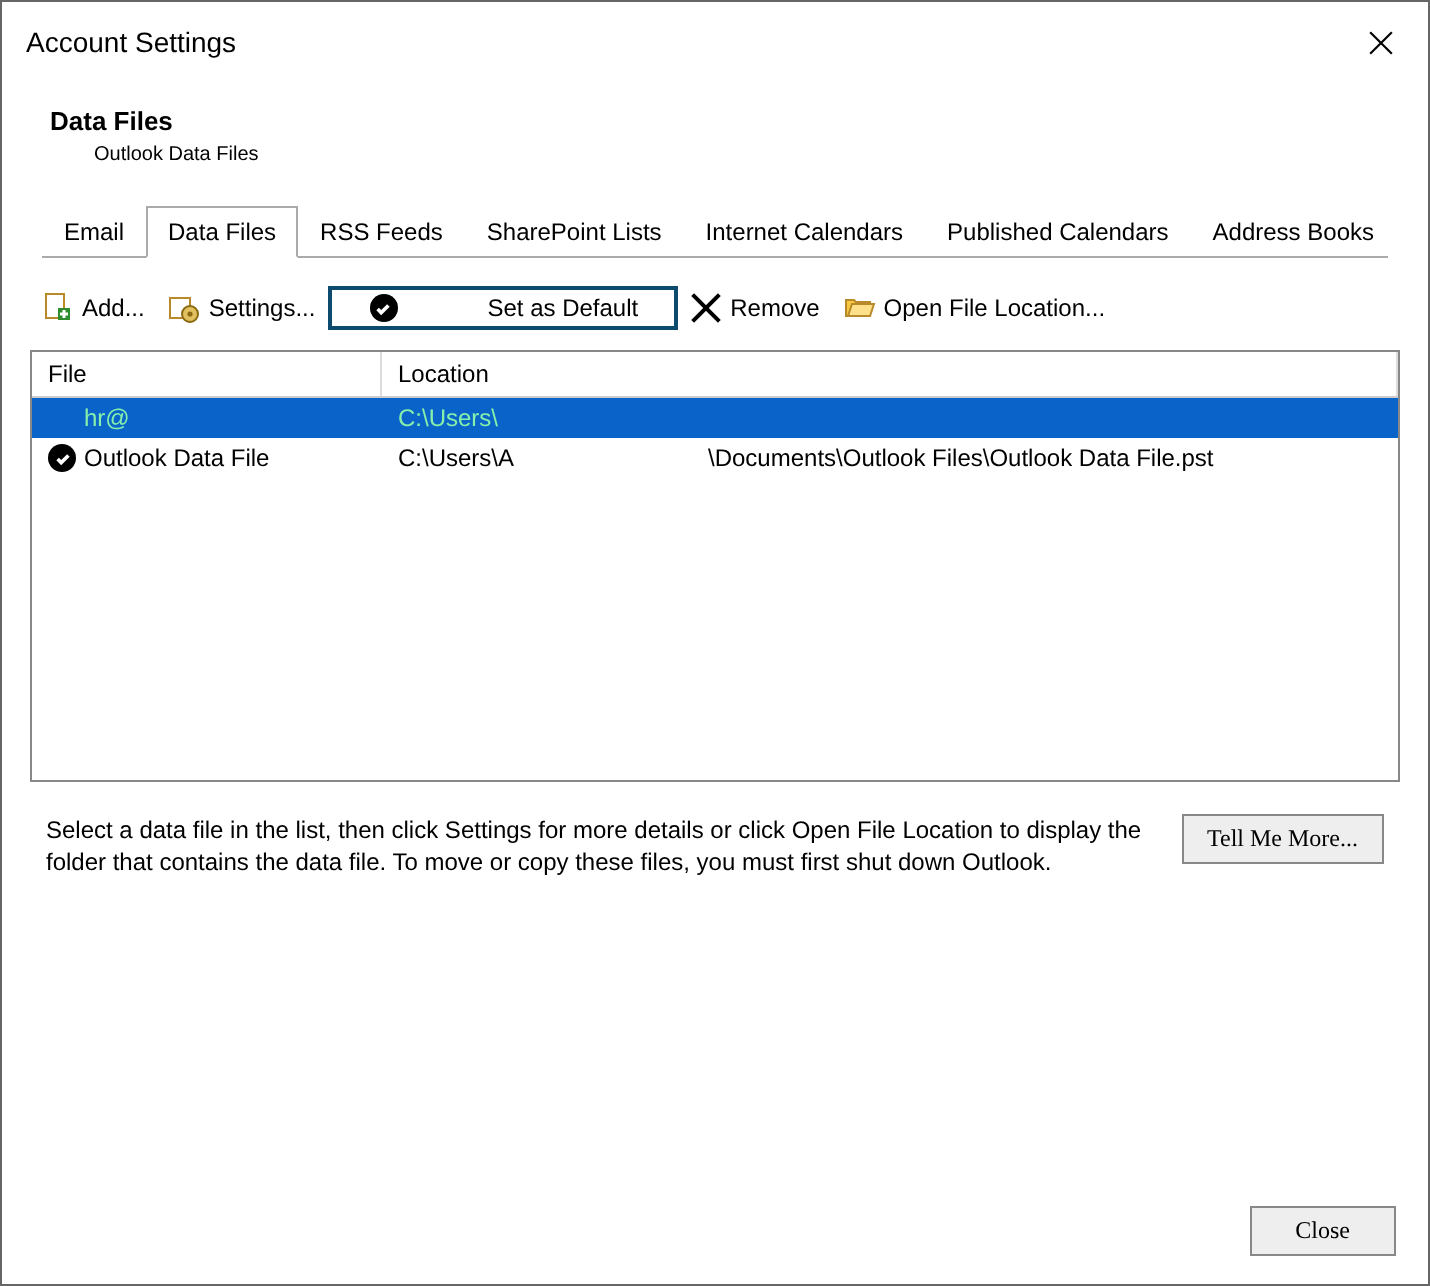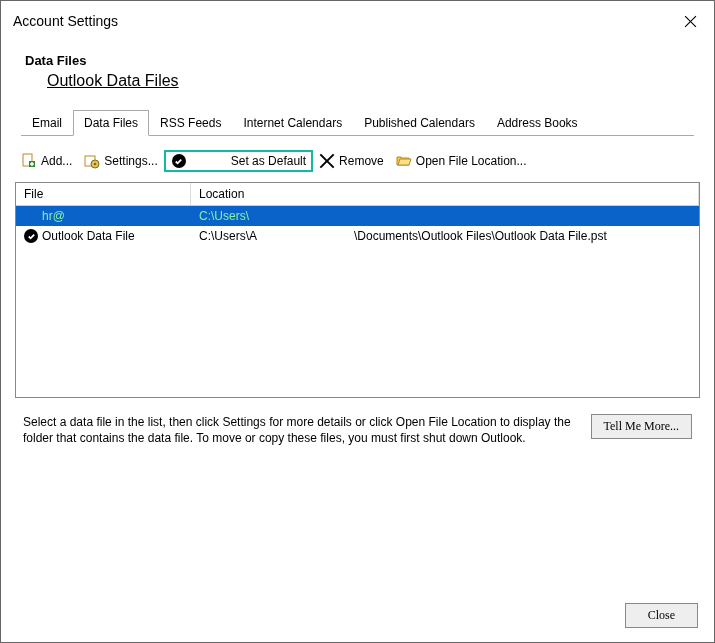--- a/index.html
+++ b/index.html
@@ -38,22 +38,21 @@
   .header-section {
     padding: 14px 24px 20px 24px;
   }
   .header-title {
     font-weight: bold;
     font-size: 13px;
   }
   .header-sub {
     padding-left: 22px;
     margin-top: 4px;
-    font-size: 16px;
-    text-decoration: underline;
+    font-size: 10px;
   }
   .tabs-wrap {
     padding: 0 20px;
   }
   .tabs {
     display: flex;
     align-items: flex-end;
     border-bottom: 1px solid #aaa;
   }
   .tab {
@@ -83,22 +82,22 @@
   }
   .tbtn {
     display: inline-flex;
     align-items: center;
     padding: 2px 6px;
     gap: 4px;
     cursor: pointer;
     height: 22px;
   }
   .tbtn.highlight {
-    border: 2px solid #14b8a6;
-    padding: 1px 5px;
+    border: 2px solid #0c4a6e;
+    padding: 1px 18px;
     gap: 44px;
   }
   .icon-slot { width:16px; height:16px; display:inline-flex; align-items:center; justify-content:center; }
   .listview {
     border: 1px solid #888;
     margin: 0 6px;
     height: 216px;
     overflow: hidden;
     background: #fff;
   }
@@ -174,20 +173,21 @@
   <div class="header-section">
     <div class="header-title">Data Files</div>
     <div class="header-sub">Outlook Data Files</div>
   </div>
 
   <div class="tabs-wrap">
     <div class="tabs">
       <div class="tab">Email</div>
       <div class="tab active">Data Files</div>
       <div class="tab">RSS Feeds</div>
+      <div class="tab">SharePoint Lists</div>
       <div class="tab">Internet Calendars</div>
       <div class="tab">Published Calendars</div>
       <div class="tab">Address Books</div>
     </div>
   </div>
 
   <div class="content">
 
     <div class="toolbar">
       <div class="tbtn">

